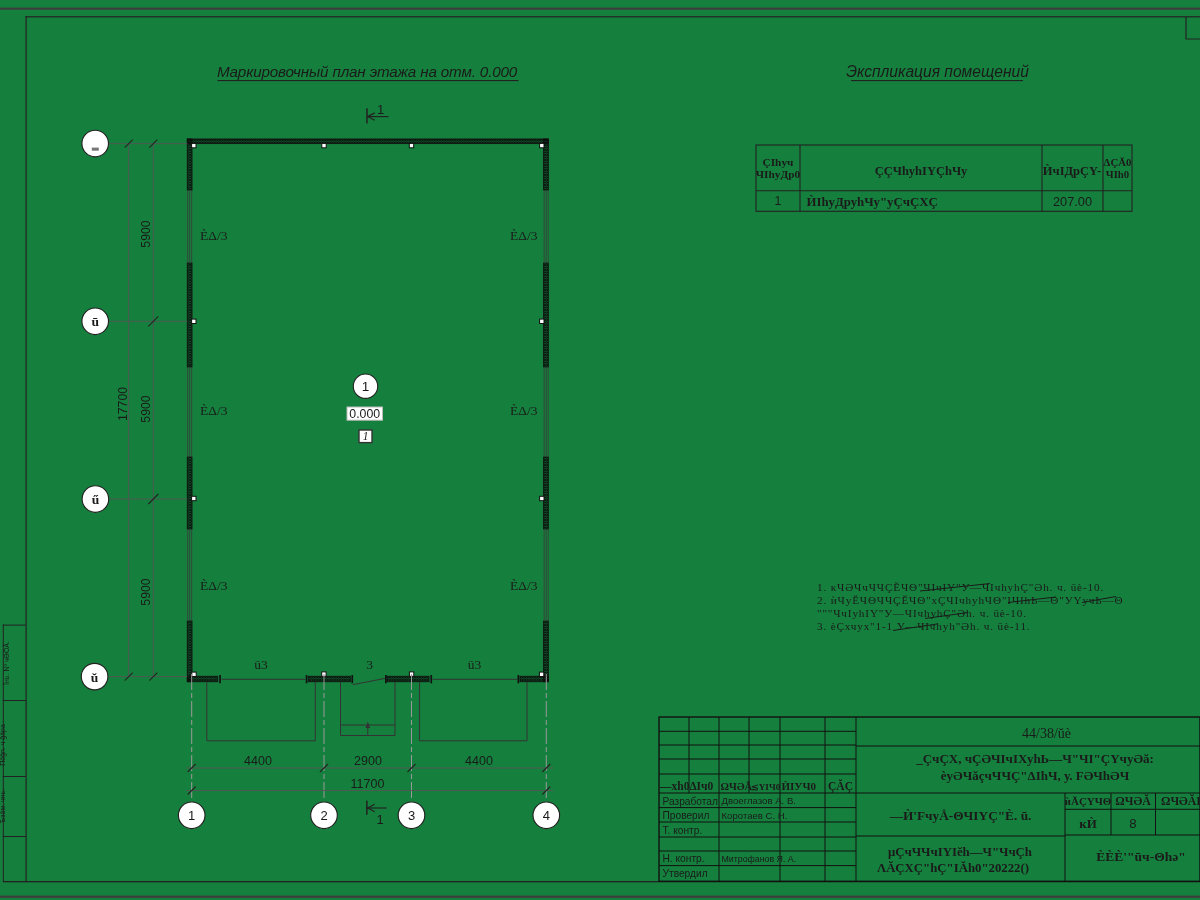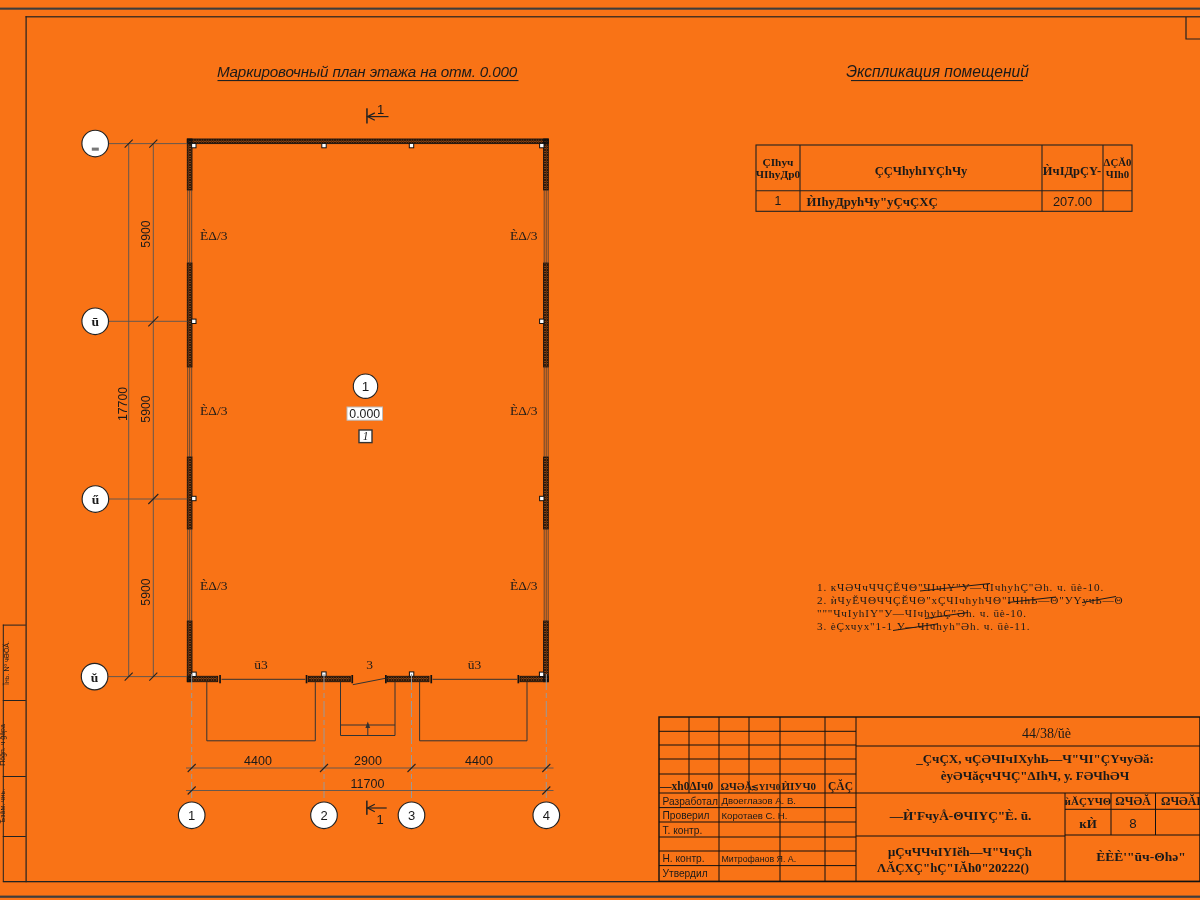--- a/index.html
+++ b/index.html
@@ -1,16 +1,16 @@
 <!DOCTYPE html>
 <html><head>
 <meta charset="utf-8">
 <style>
 html,body{margin:0;padding:0;background:#fff}
-#page{position:relative;opacity:0.999;width:1200px;height:900px;background:#f97316;overflow:hidden;font-family:"Liberation Sans",sans-serif}
+#page{position:relative;opacity:0.999;width:1200px;height:900px;background:#15803d;overflow:hidden;font-family:"Liberation Sans",sans-serif}
 text{fill:#1a1a1a;-webkit-font-smoothing:antialiased}
 .sans{font-family:"Liberation Sans",sans-serif}
 .ser{font-family:"Liberation Serif",serif}
 </style>
 </head>
 <body>
 <div id="page">
 <svg width="1200" height="900" viewBox="0 0 1200 900" style="transform:translateZ(0)">
 <defs>
 <pattern id="hatch" width="2.5" height="2.5" patternUnits="userSpaceOnUse">

